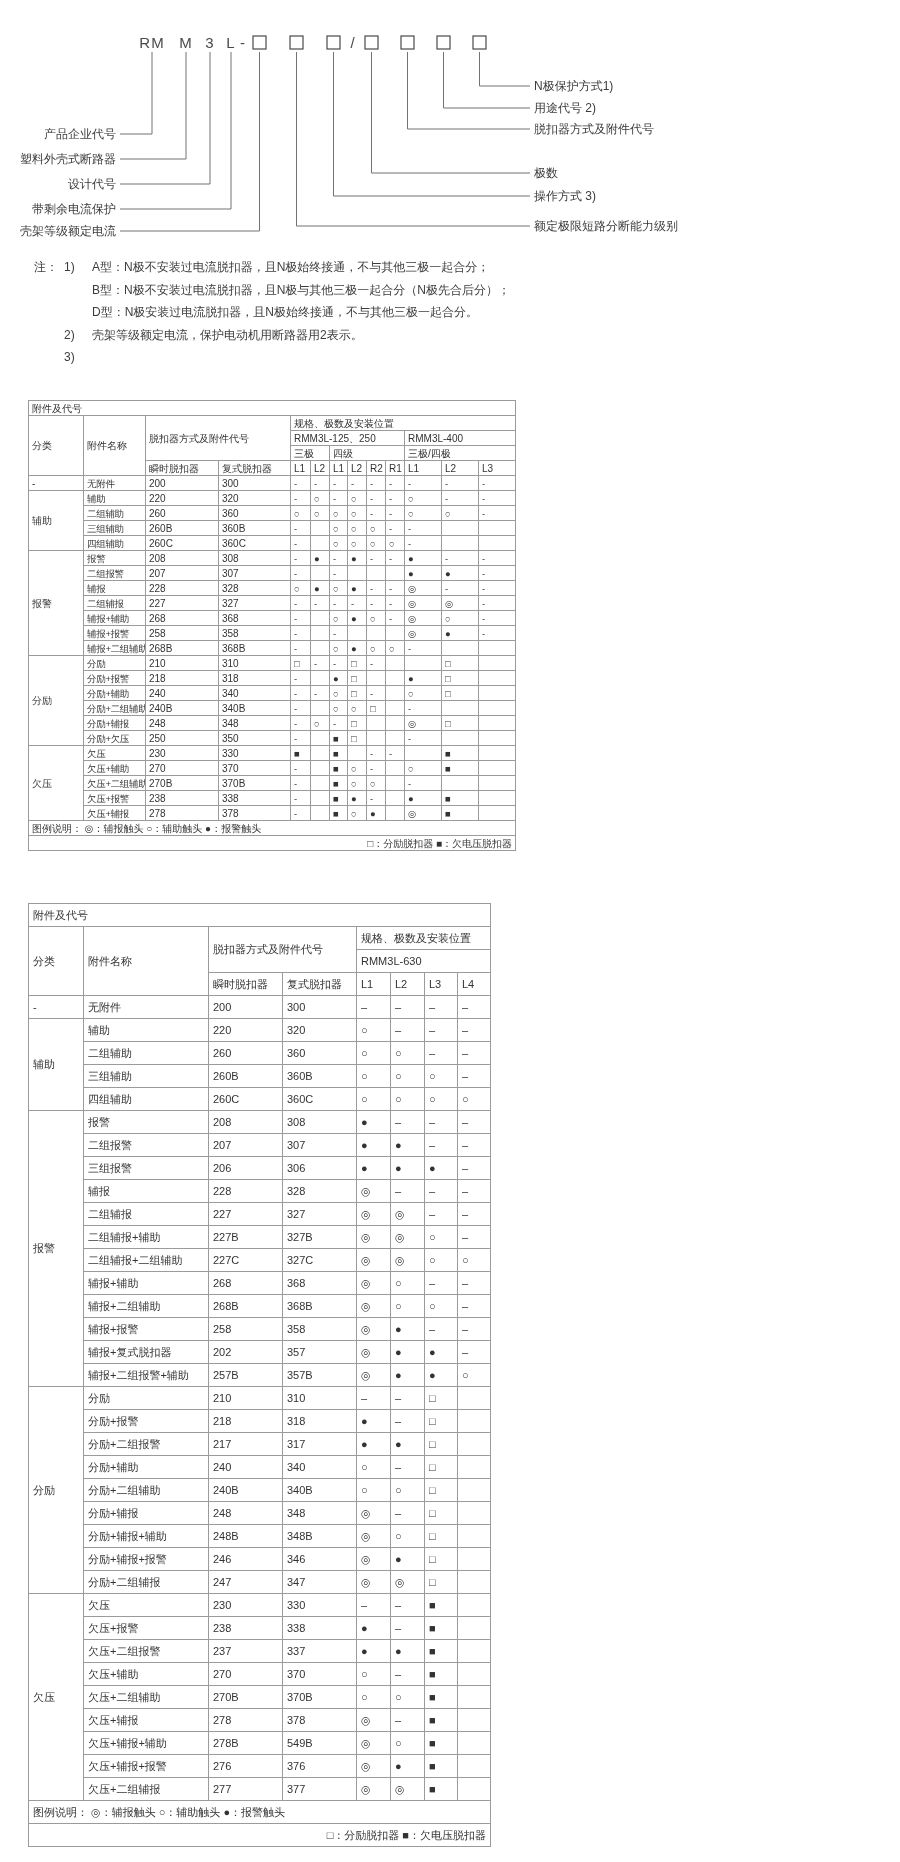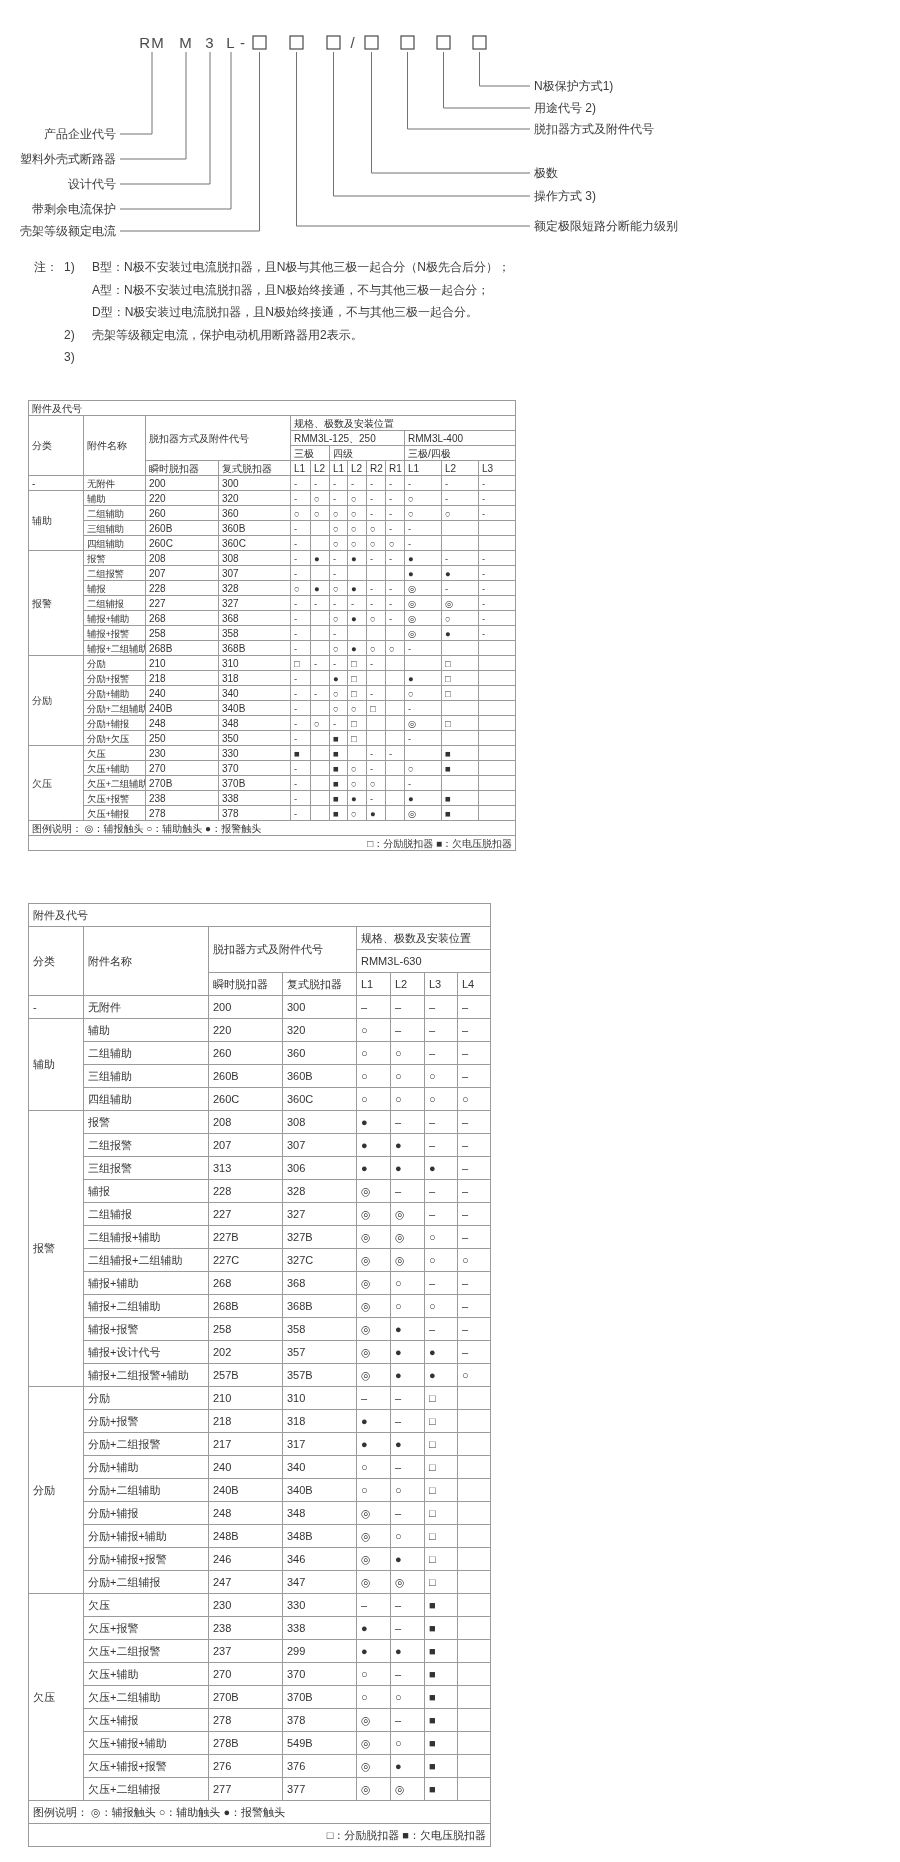--- a/index.html
+++ b/index.html
@@ -86,22 +86,22 @@
     <text x="116" y="188" text-anchor="end">设计代号</text>
     <text x="116" y="213" text-anchor="end">带剩余电流保护</text>
     <text x="116" y="235" text-anchor="end">壳架等级额定电流</text>
   </svg>
 
   <div class="notes">
     <div class="note-item">
       <span class="note-prefix">注：</span>
       <span class="note-num">1)</span>
       <div class="note-lines">
+        <div>A型：N极不安装过电流脱扣器，且N极始终接通，不与其他三极一起合分；</div>
         <div>B型：N极不安装过电流脱扣器，且N极与其他三极一起合分（N极先合后分）；</div>
-        <div>A型：N极不安装过电流脱扣器，且N极始终接通，不与其他三极一起合分；</div>
         <div>D型：N极安装过电流脱扣器，且N极始终接通，不与其他三极一起合分。</div>
       </div>
     </div>
     <div class="note-item">
       <span class="note-prefix"></span>
       <span class="note-num">2)</span>
       <div class="note-lines">
         <div>壳架等级额定电流，保护电动机用断路器用2表示。</div>
       </div>
     </div>
@@ -592,21 +592,21 @@
           <td class="name">二组报警</td>
           <td class="code">207</td>
           <td class="code">307</td>
           <td class="mark">●</td>
           <td class="mark">●</td>
           <td class="mark">–</td>
           <td class="mark">–</td>
         </tr>
         <tr>
           <td class="name">三组报警</td>
-          <td class="code">313</td>
+          <td class="code">206</td>
           <td class="code">306</td>
           <td class="mark">●</td>
           <td class="mark">●</td>
           <td class="mark">●</td>
           <td class="mark">–</td>
         </tr>
         <tr>
           <td class="name">辅报</td>
           <td class="code">228</td>
           <td class="code">328</td>
@@ -663,21 +663,21 @@
         <tr>
           <td class="name">辅报+报警</td>
           <td class="code">258</td>
           <td class="code">358</td>
           <td class="mark">◎</td>
           <td class="mark">●</td>
           <td class="mark">–</td>
           <td class="mark">–</td>
         </tr>
         <tr>
-          <td class="name">辅报+设计代号</td>
+          <td class="name">辅报+复式脱扣器</td>
           <td class="code">202</td>
           <td class="code">357</td>
           <td class="mark">◎</td>
           <td class="mark">●</td>
           <td class="mark">●</td>
           <td class="mark">–</td>
         </tr>
         <tr>
           <td class="name">辅报+二组报警+辅助</td>
           <td class="code">257B</td>
@@ -784,21 +784,21 @@
           <td class="code">238</td>
           <td class="code">338</td>
           <td class="mark">●</td>
           <td class="mark">–</td>
           <td class="mark">■</td>
           <td class="mark"></td>
         </tr>
         <tr>
           <td class="name">欠压+二组报警</td>
           <td class="code">237</td>
-          <td class="code">299</td>
+          <td class="code">337</td>
           <td class="mark">●</td>
           <td class="mark">●</td>
           <td class="mark">■</td>
           <td class="mark"></td>
         </tr>
         <tr>
           <td class="name">欠压+辅助</td>
           <td class="code">270</td>
           <td class="code">370</td>
           <td class="mark">○</td>

